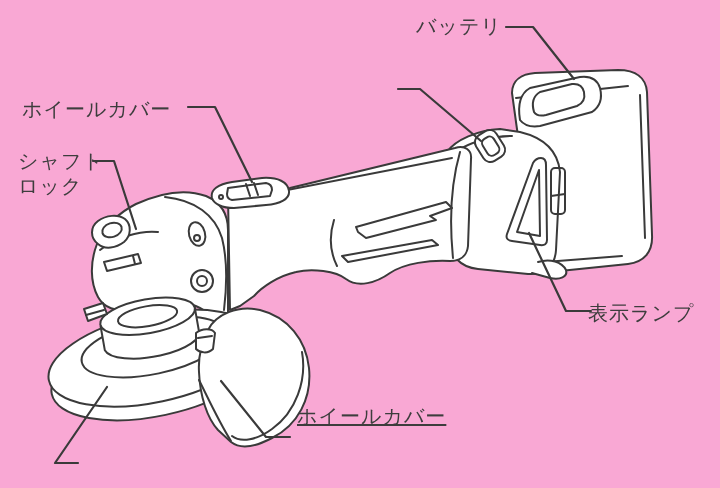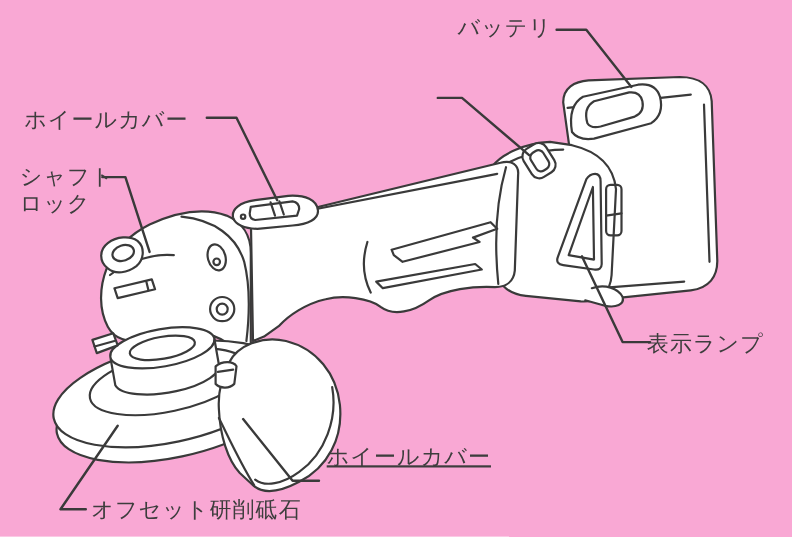--- a/index.html
+++ b/index.html
@@ -133,15 +133,14 @@
 
   <div class="label" style="left:22px; top:97px;">ホイールカバー</div>
 
   <div class="label" style="left:18px; top:149px;">シャフト
 ロック</div>
 
   <div class="label" style="left:588px; top:301px;">表示ランプ</div>
 
   <div class="label" style="left:297px; top:404px;text-decoration:underline;">ホイールカバー</div>
 
-  <div class="label" style="left:83px; top:452px;">オフセット研削砥石</div>
 
 </div>
 
 </body></html>

